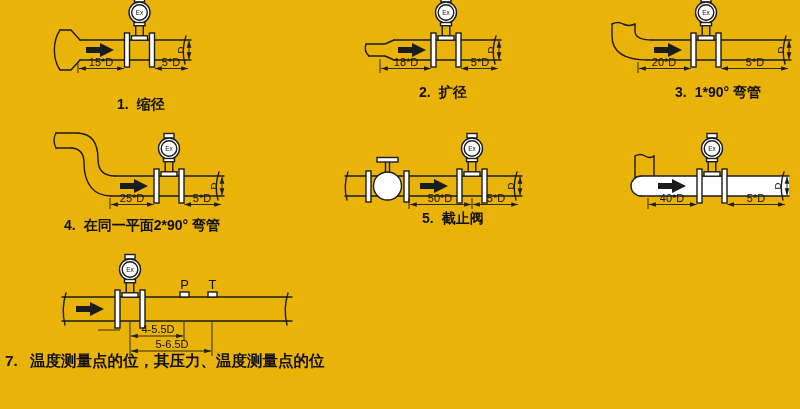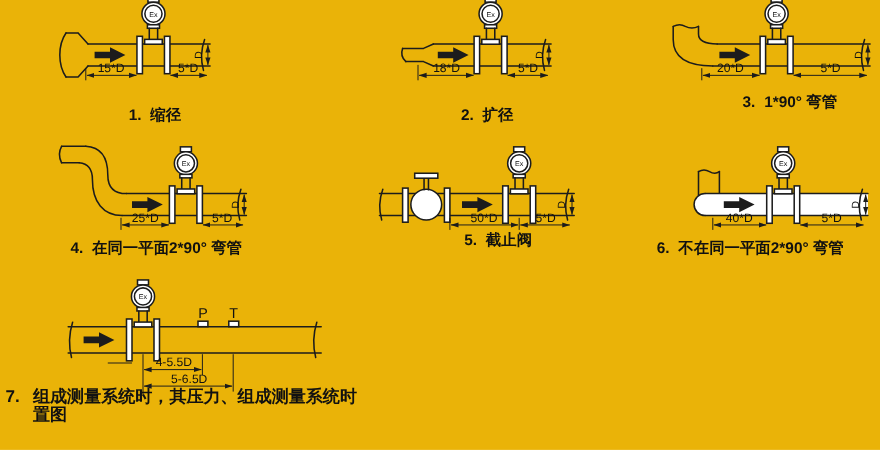--- a/index.html
+++ b/index.html
@@ -224,26 +224,24 @@
       <text class="dtxt" x="158" y="333">4-5.5D</text>
     </g>
     <g>
       <line class="dim" x1="131" y1="351" x2="211" y2="351" marker-start="url(#arr)" marker-end="url(#arr)"></line>
       <text class="dtxt" x="172" y="348">5-6.5D</text>
     </g>
   </g>
 </svg>
 
   <div class="cap" style="left:117px;top:96px;"><span class="n">1.</span><span>缩径</span></div>
-  <div class="cap" style="left:419px;top:96px;"><span class="n">2.</span><span>扩径</span></div>
+  <div class="cap" style="left:419px;top:84px;"><span class="n">2.</span><span>扩径</span></div>
   <div class="cap" style="left:645px;top:84px;margin-left:30px;"><span class="n">3.</span><span>1*90° 弯管</span></div>
   <div class="cap" style="left:64px;top:217px;"><span class="n">4.</span><span>在同一平面2*90° 弯管</span></div>
   <div class="cap" style="left:422px;top:210px;"><span class="n">5.</span><span>截止阀</span></div>
-  <div class="cap" style="left:597px;top:217px;"><span class="n">6.</span><span>不在同一平面2*90° 弯管</span></div>
 
   <div class="cap7">
     <span class="n">7.</span>
     <span>
-      <div>组成测量系统时，其压力、组成测量系统时</div>
-      <div>置图</div>
+      <div>温度测量点的位，其压力、温度测量点的位</div>
     </span>
   </div>
 </div>
 
 </body></html>

